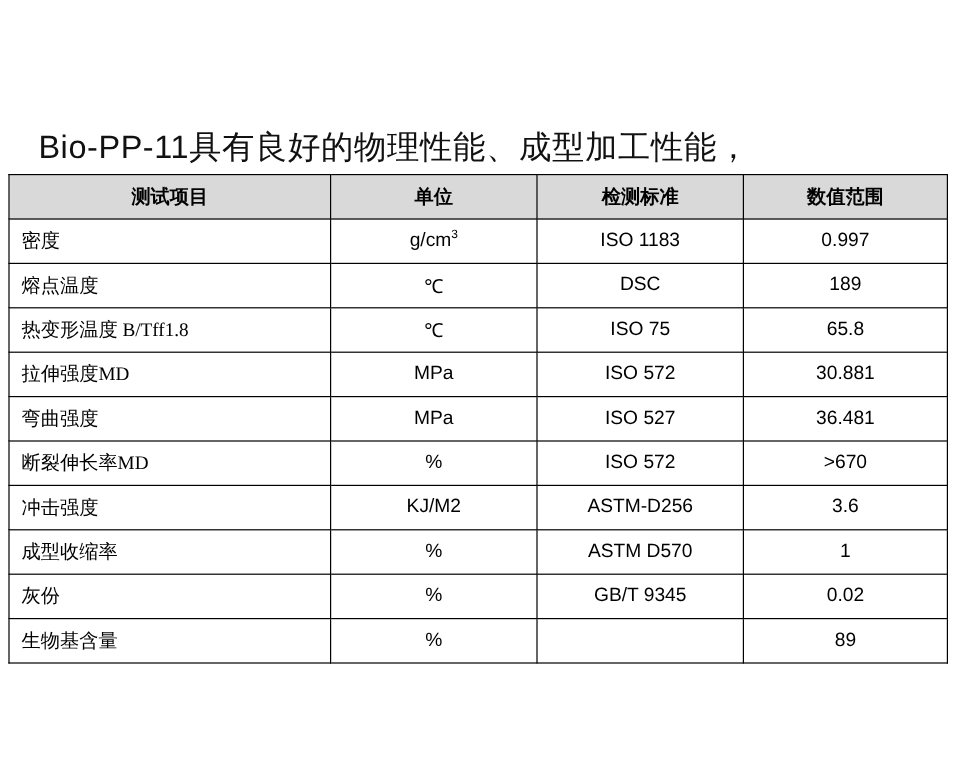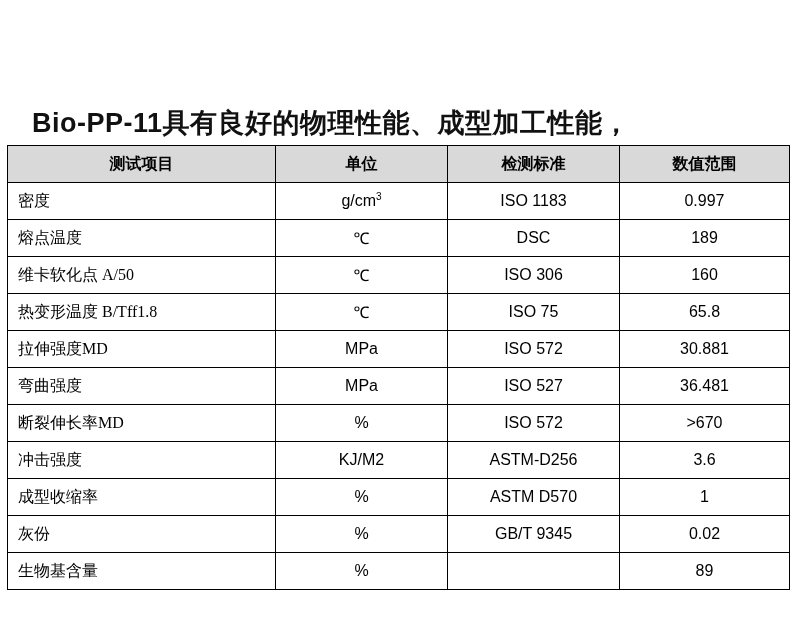--- a/index.html
+++ b/index.html
@@ -16,21 +16,21 @@
   }
   .page {
     width: 800px;
     height: 635px;
     position: relative;
     box-sizing: border-box;
     padding: 0;
   }
   .title {
     font-size: 27px;
-    font-weight: bold;
+    font-weight: normal;
     line-height: 1.45;
     letter-spacing: 0.5px;
     padding: 26px 30px 0 32px;
     box-sizing: border-box;
     color: #111111;
     white-space: pre-wrap;
   }
   .table-wrap {
     position: absolute;
     left: 7px;
@@ -107,26 +107,20 @@
           <td class="ctr">ISO 1183</td>
           <td class="ctr">0.997</td>
         </tr>
         <tr>
           <td class="item">熔点温度</td>
           <td class="ctr">℃</td>
           <td class="ctr">DSC</td>
           <td class="ctr">189</td>
         </tr>
         <tr>
-          <td class="item">维卡软化点 A/50</td>
-          <td class="ctr">℃</td>
-          <td class="ctr">ISO 306</td>
-          <td class="ctr">160</td>
-        </tr>
-        <tr>
           <td class="item">热变形温度 B/Tff1.8</td>
           <td class="ctr">℃</td>
           <td class="ctr">ISO 75</td>
           <td class="ctr">65.8</td>
         </tr>
         <tr>
           <td class="item">拉伸强度MD</td>
           <td class="ctr">MPa</td>
           <td class="ctr">ISO 572</td>
           <td class="ctr">30.881</td>

